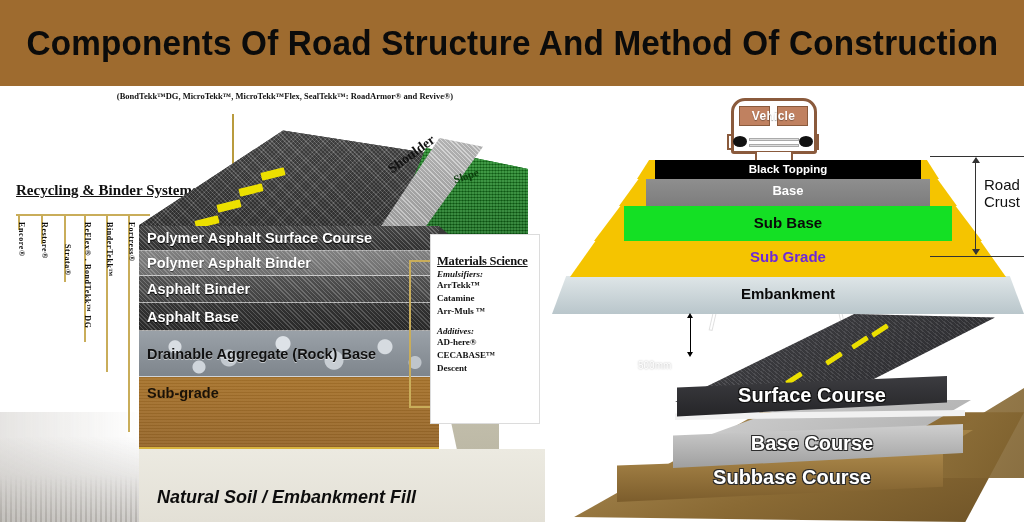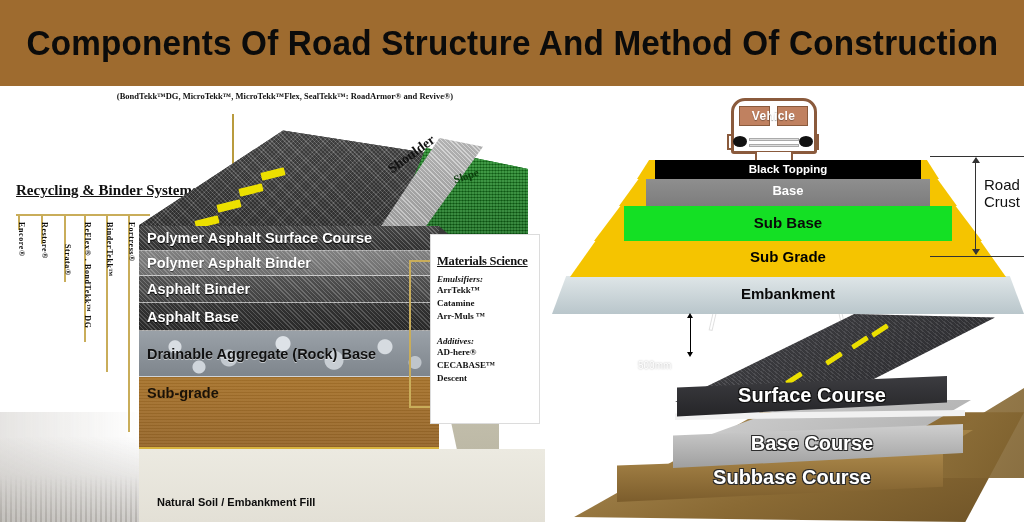--- a/index.html
+++ b/index.html
@@ -174,21 +174,21 @@
     border-bottom: 2px solid #d8b43f;
     align-items: flex-start; padding-top: 8px;
   }
   .l-subgrade .layer-lbl { color: #1a1208; }
 
   .soil-band {
     position: absolute; left: 139px; top: 363px; width: 406px; height: 73px;
     background: linear-gradient(#eceae1, #e3e0d6);
     display: flex; align-items: flex-end; padding: 0 0 14px 10px;
   }
-  .soil-band .layer-lbl { color: #0d0d0d; font-size: 11px; }
+  .soil-band .layer-lbl { color: #0d0d0d; font-size: 18px; font-style: italic; }
   .subgrade-wedge {
     position: absolute; left: 439px; top: 280px; width: 60px; height: 84px;
     background: linear-gradient(#c8c4b2, #bdb9a6);
     clip-path: polygon(0% 0%, 100% 0%, 100% 100%, 30% 100%);
   }
   .strata-right-face {
     position: absolute; left: 439px; top: 140px; width: 16px; height: 140px;
     background: linear-gradient(#3a3a3a, #2d2d2d);
     clip-path: polygon(0% 0%, 100% 10%, 100% 100%, 0% 100%);
   }
@@ -196,21 +196,21 @@
   
   .mat-box {
     position: absolute; left: 430px; top: 148px; width: 110px; height: 190px;
     background: #fff; border: 1px solid #dcdcdc;
     font-family: "Liberation Serif", serif; padding: 4px 6px; overflow: hidden;
   }
   .mat-title {
     font-size: 12.5px; font-weight: bold; color: #111;
     text-decoration: underline; white-space: nowrap; letter-spacing: -.2px; margin-top: 15px;
   }
-  .mat-group { font-size: 9px; font-style: italic; font-weight: bold; color: #111; margin-top: 5px; }
+  .mat-group { font-size: 9px; font-style: italic; font-weight: bold; color: #111; }
   .mat-item { font-size: 9px; font-weight: bold; color: #111; line-height: 1.45; white-space: nowrap; }
   .mat-gap { height: 8px; }
   .mat-arrow {
     position: absolute; left: 409px; top: 174px; width: 22px; height: 2px; background: #c9ad5a;
   }
   .mat-vline { position: absolute; left: 409px; top: 174px; width: 2px; height: 148px; background: #c9ad5a; }
   .mat-hline2 { position: absolute; left: 409px; top: 320px; width: 22px; height: 2px; background: #c9ad5a; }
 
   
   #trapezoid-diagram { position: absolute; left: 552px; top: 0; width: 472px; height: 232px; }
@@ -300,21 +300,21 @@
     left: 103px; top: -4px; width: 266px; height: 19px; background: #000;
   }
   .trap-lbl {
     position: absolute; width: 100%; text-align: center;
     font-family: "Liberation Sans", sans-serif; font-weight: bold;
     line-height: 1;
   }
   .lbl-black { top: 4px; font-size: 11.5px; color: #fff; text-shadow: 0 0 2px #000; }
   .lbl-base { top: 6px; font-size: 13px; color: #fff; }
   .lbl-subbase { top: 10px; font-size: 15px; color: #0a0a0a; }
-  .lbl-subgrade { top: 9px; font-size: 15px; color: #000000; }
+  .lbl-subgrade { top: 9px; font-size: 15px; color: #6d28d9; }
   .lbl-embank { top: 10px; font-size: 15px; color: #0a0a0a; }
 
   .mm-label {
     position: absolute; left: 86px; top: 162px; font-size: 10px; font-weight: normal;
     color: #fff; text-shadow: 0 0 2px rgba(0,0,0,.35); margin-top: 34px;
   }
   .mm-arrow {
     position: absolute; left: 138px; top: 153px; width: 1px; height: 36px; background: #000;
   }
   .mm-arrow:before, .mm-arrow:after {

